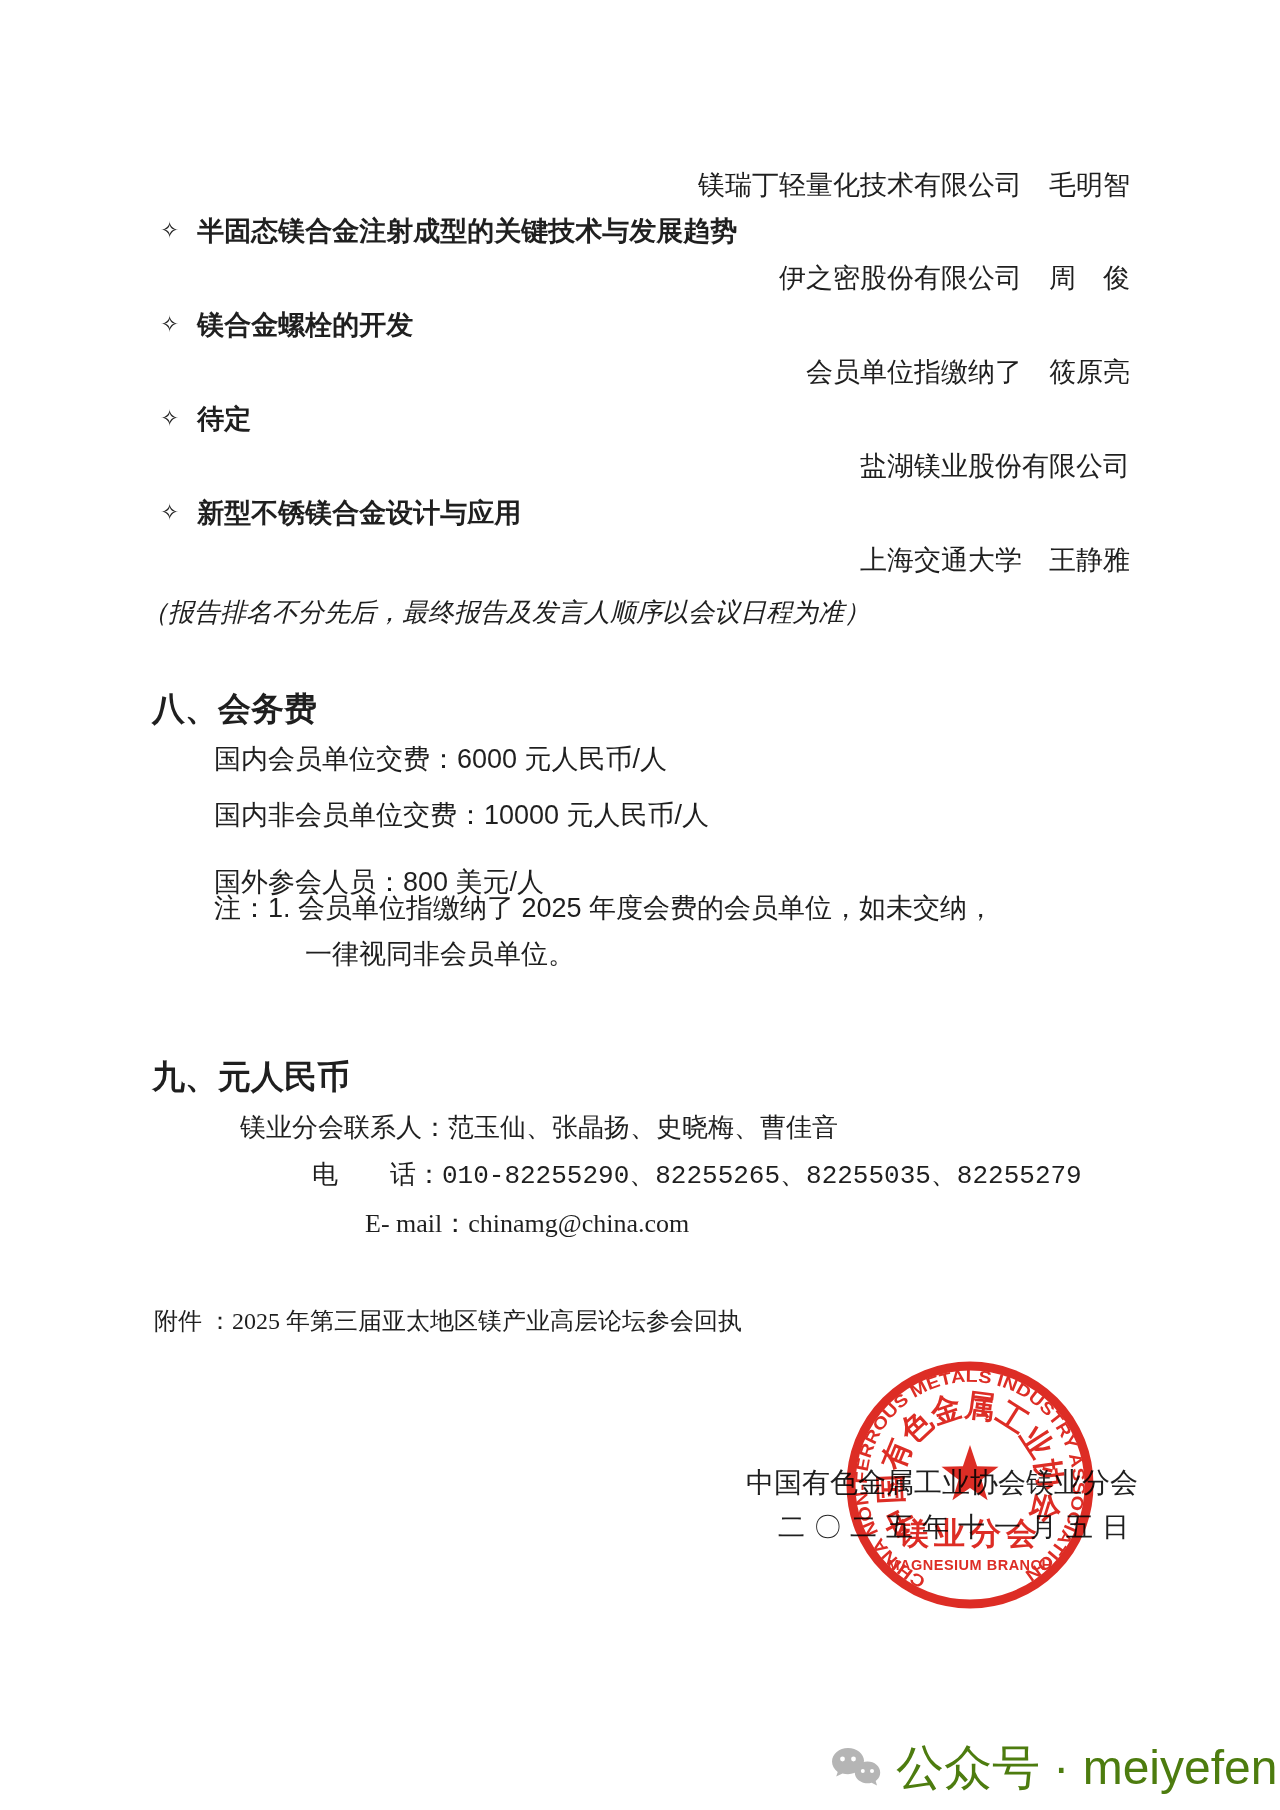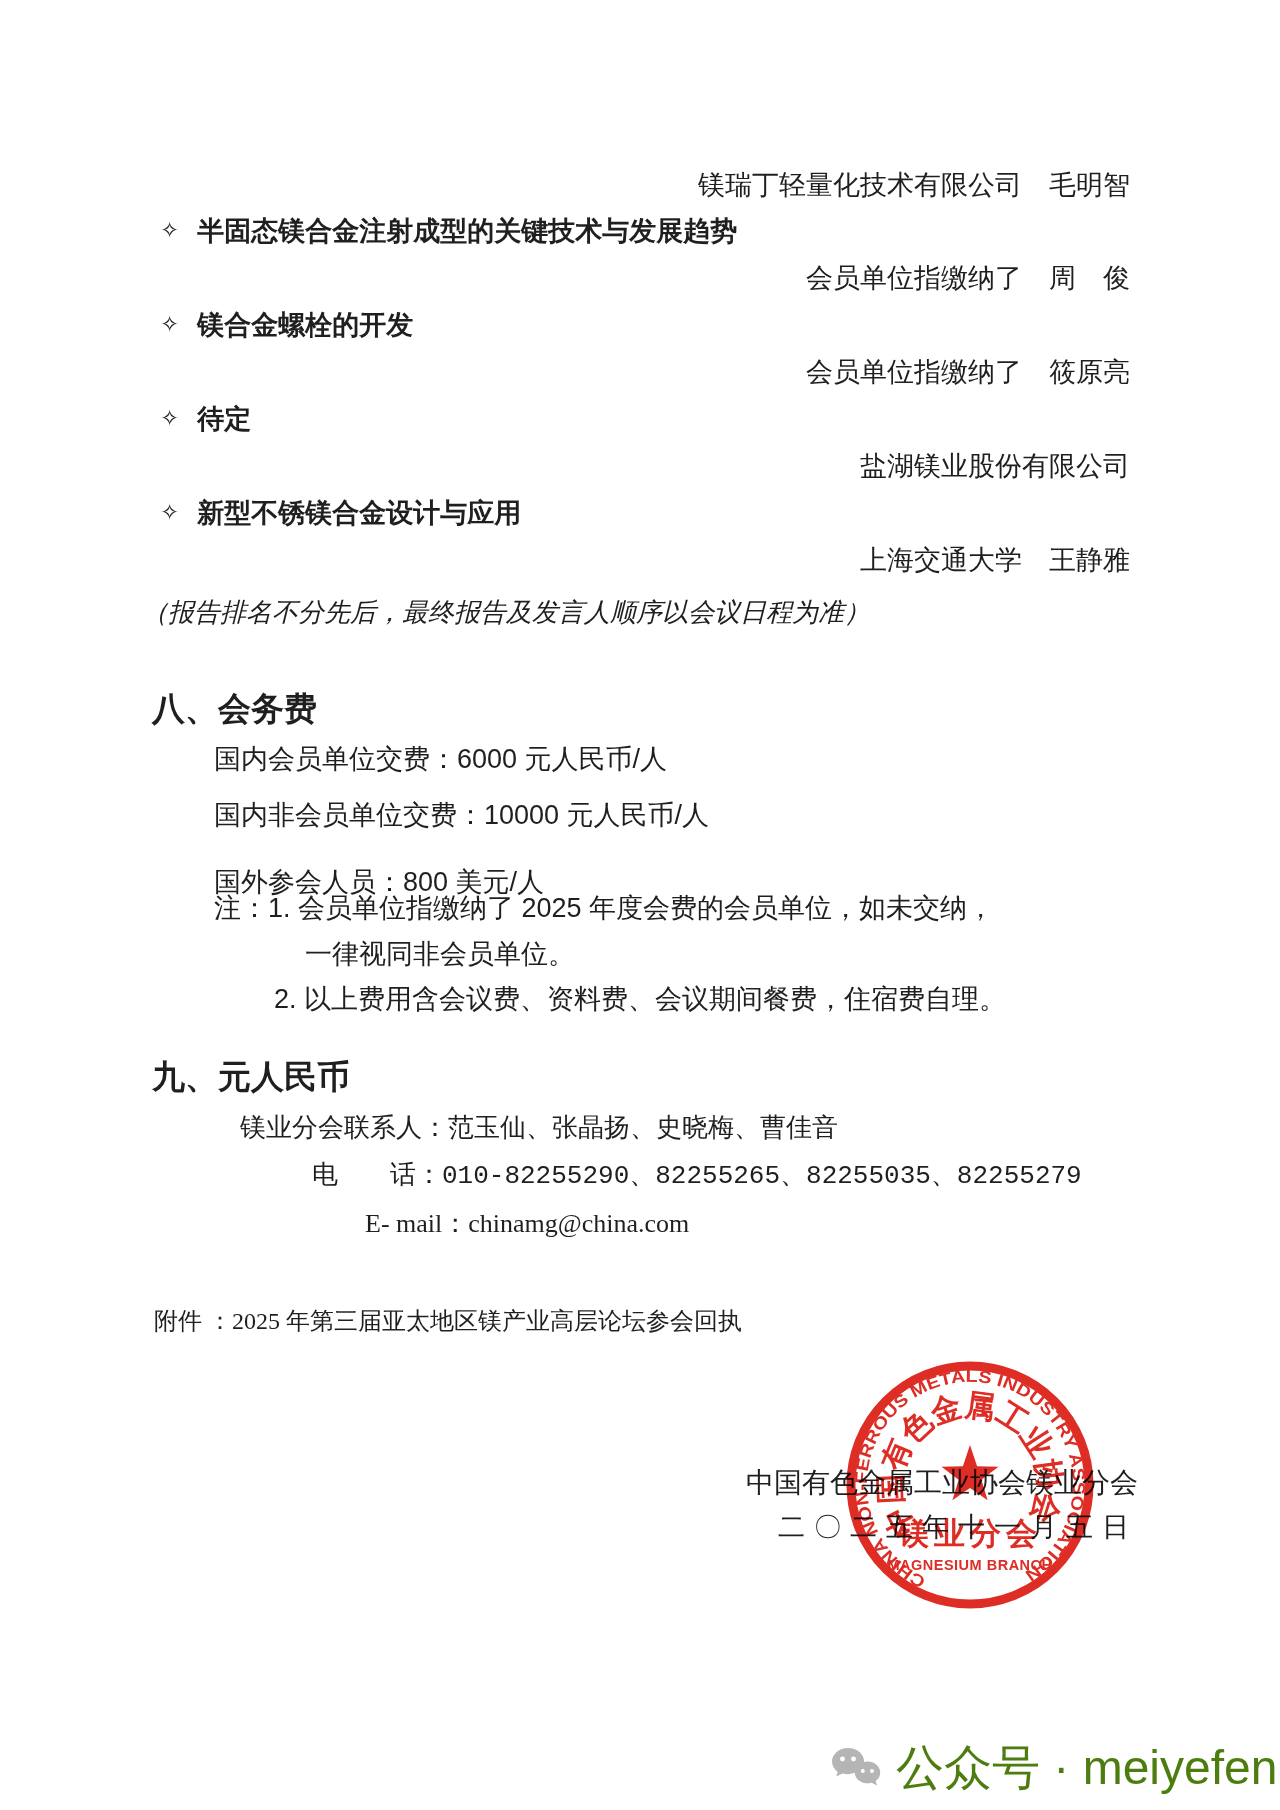--- a/index.html
+++ b/index.html
@@ -98,21 +98,21 @@
 
 <div class="page">
 
   <div class="line speaker" style="top:170px">镁瑞丁轻量化技术有限公司　毛明智</div>
 
   <div class="line topic" style="top:216px">
     <span class="bullet">✧</span>
     <span>半固态镁合金注射成型的关键技术与发展趋势</span>
   </div>
 
-  <div class="line speaker" style="top:263px">会员单位指缴纳了　周　俊</div>
+  <div class="line speaker" style="top:263px">伊之密股份有限公司　周　俊</div>
 
   <div class="line topic" style="top:310px">
     <span class="bullet">✧</span>
     <span>镁合金螺栓的开发</span>
   </div>
 
   <div class="line speaker" style="top:357px">会员单位指缴纳了　筱原亮</div>
 
   <div class="line topic" style="top:404px">
     <span class="bullet">✧</span>
@@ -129,21 +129,20 @@
   <div class="line speaker" style="top:545px">上海交通大学　王静雅</div>
 
   <div class="line ranking-note" style="top:598px">（报告排名不分先后，最终报告及发言人顺序以会议日程为准）</div>
 
   <div class="line section-heading" style="top:690px">八、会务费</div>
   <div class="line fee-line" style="top:744px">国内会员单位交费：6000 元人民币/人</div>
   <div class="line fee-line" style="top:800px">国内非会员单位交费：10000 元人民币/人</div>
   <div class="line fee-line" style="top:867px">国外参会人员：800 美元/人</div>
   <div class="line fee-line" style="top:893px">注：1. 会员单位指缴纳了 2025 年度会费的会员单位，如未交纳，</div>
   <div class="line fee-line fee-note-b" style="top:939px">一律视同非会员单位。</div>
-  <div class="line fee-line fee-note-2" style="top:984px">2. 以上费用含会议费、资料费、会议期间餐费，住宿费自理。</div>
 
   <div class="line section-heading" style="top:1058px">九、元人民币</div>
   <div class="line contact-line" style="left:240px;top:1115px">镁业分会联系人：范玉仙、张晶扬、史晓梅、曹佳音</div>
   <div class="line contact-line" style="left:312px;top:1162px">电　　话：010-82255290、82255265、82255035、82255279</div>
   <div class="line contact-line" style="left:365px;top:1209px;font-family:'Liberation Serif',serif;">E- mail：chinamg@china.com</div>
 
   <div class="line attachment" style="top:1308px">附件 ：2025 年第三届亚太地区镁产业高层论坛参会回执</div>
 
   <div class="line sig" style="top:1467px">中国有色金属工业协会镁业分会</div>
   <div class="line sig sig-date" style="top:1512px">二〇二五年十一月五日</div>

